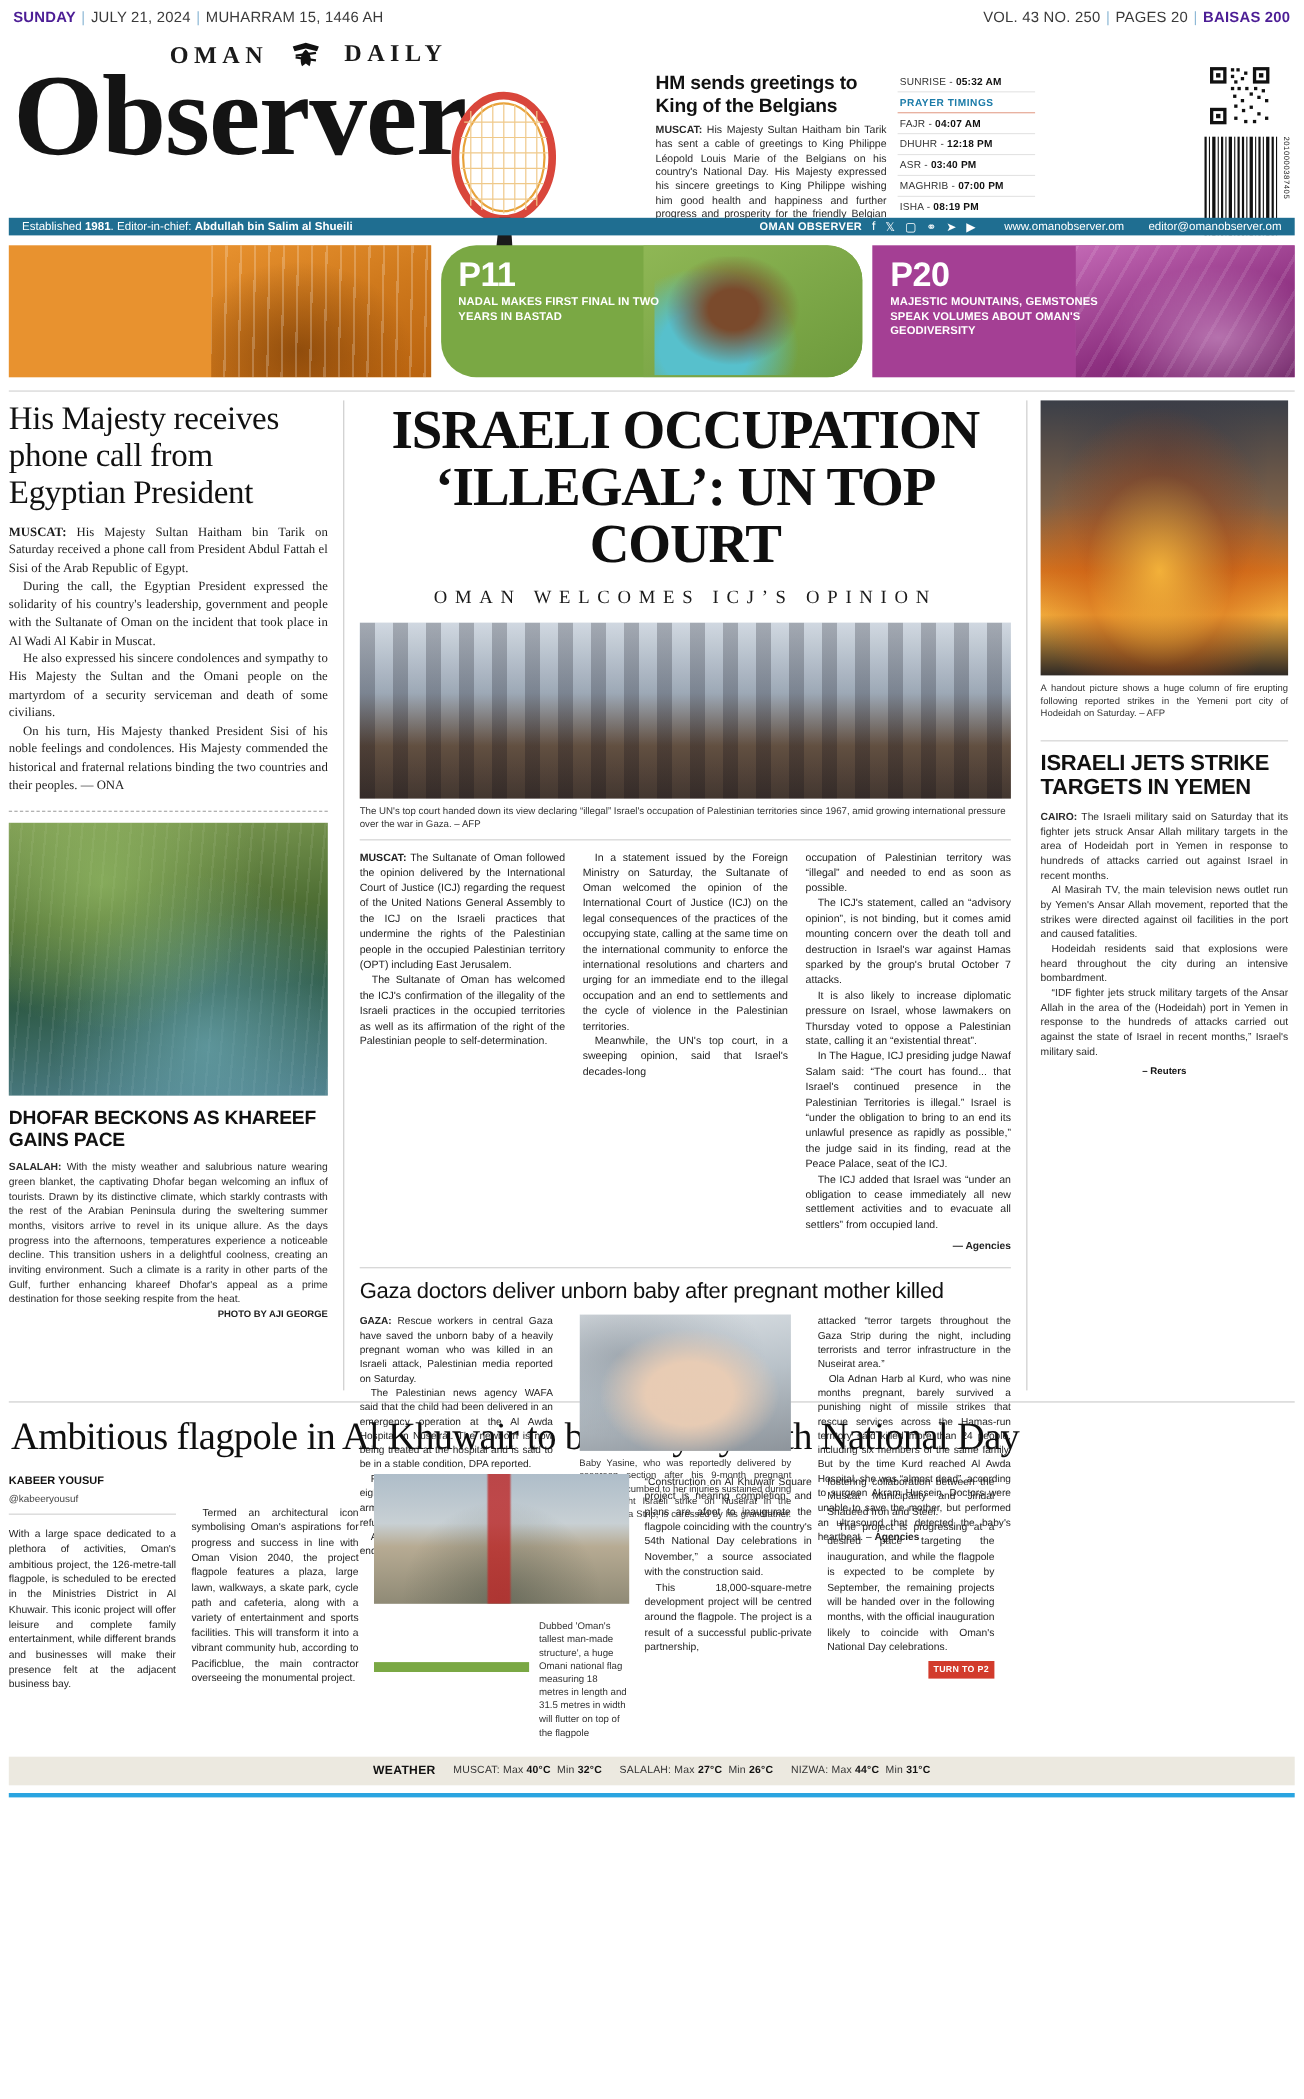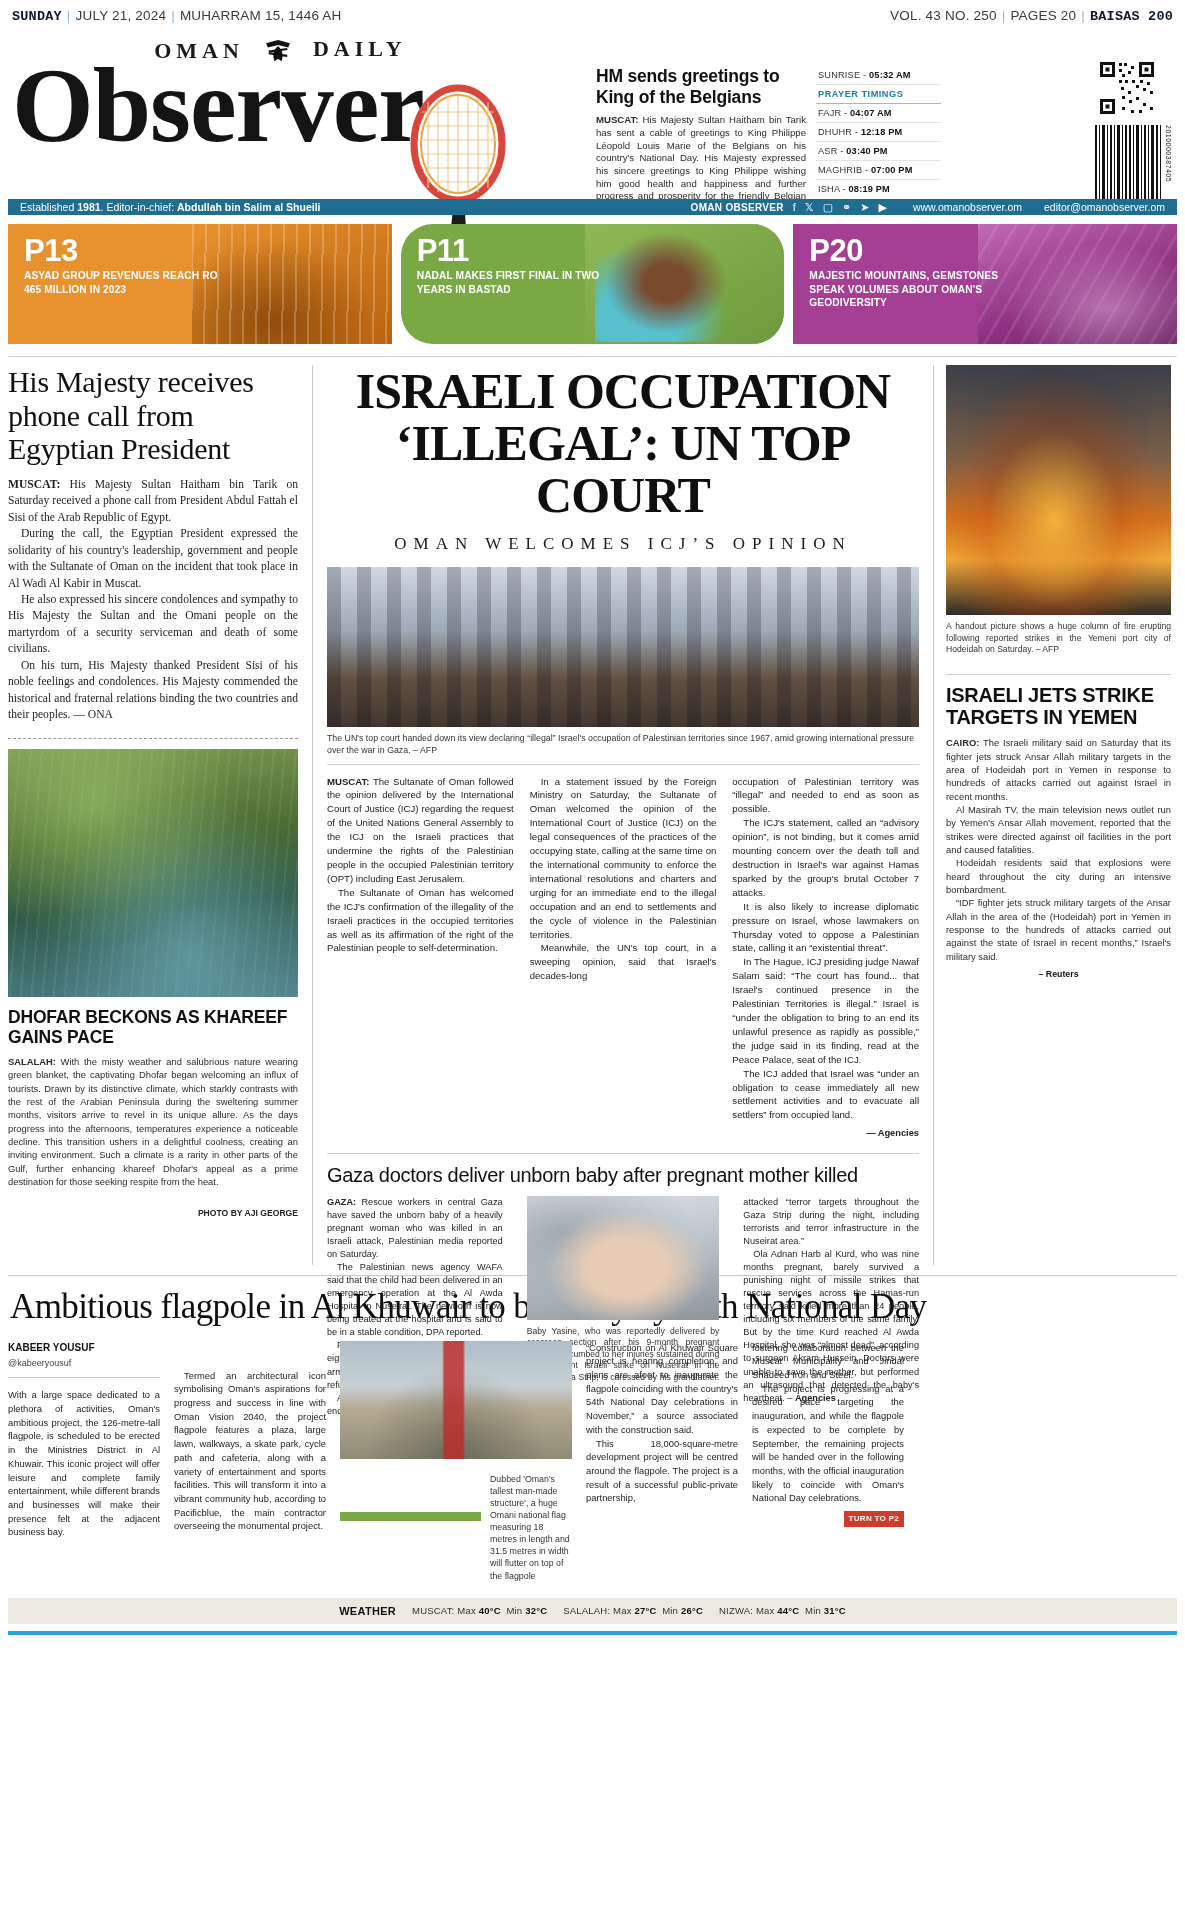--- a/index.html
+++ b/index.html
@@ -12,21 +12,21 @@
     position: relative;
   }
   .page { width: 1185px; height: 1908px; position: relative; padding: 0 8px; }
 
   
   .datebar {
     display: flex; justify-content: space-between; align-items: center;
     padding: 8px 4px 6px 4px;
     font-size: 13.5px; letter-spacing: .2px; color: #3a3a3a;
   }
-  .datebar b { color: #0f172a; font-weight: bold; font-family: Liberation Mono, monospace; }
+  .datebar b { color: #4c1d95; font-weight: bold; }
   .sep { color: #8fb9d6; padding: 0 5px; font-weight: 300; }
 
   
   .masthead { position: relative; height: 165px; }
   .logo-wrap { position: absolute; left: 0; top: 0; width: 555px; }
   .logo-top {
     text-align: center; font-family: "Liberation Serif", serif;
     font-size: 22px; letter-spacing: 5px; font-weight: bold;
     color: #1a1a1a; margin-left: -10px; margin-top: 6px;
   }
@@ -127,21 +127,21 @@
   .dhofar { margin-top: 14px; border-top: 1px dashed #999; padding-top: 0; }
   .dhofar-img { width: 100%; height: 248px; margin-top: 10px; position: relative; overflow:hidden;}
   .dhofar-title {
     font-size: 17.5px; font-weight: bold; line-height: 1.15; margin-top: 10px;
     color: #111; letter-spacing: -.2px;
   }
   .sans-body {
     font-size: 9.4px; line-height: 1.42; color: #2b2b2b; text-align: justify; margin-top: 8px;
   }
   .sans-body b { font-weight: bold; }
-  .credit { font-size: 8.6px; font-weight: bold; text-align: right; margin-top: 20px; color: #222;}
+  .credit { font-size: 8.6px; font-weight: bold; text-align: right; margin-top: 2px; color: #222;}
 
   
   .big-head {
     font-family: "Liberation Serif", serif; font-weight: bold;
     font-size: 50px; line-height: 1.04; text-align: center; color: #0f0f0f;
     letter-spacing: -1px;
   }
   .kicker {
     font-family: "Liberation Serif", serif; font-size: 17px; text-align: center;
     letter-spacing: 7px; margin-top: 13px; color: #1a1a1a;
@@ -413,24 +413,20 @@
       </span>
     </div>
     <div class="bb-right">
       <span>www.omanobserver.om</span>
       <span>editor@omanobserver.om</span>
     </div>
   </div>
 
   <div class="promos">
     <div class="promo p-orange">
-      <div class="ptext">
-        <div class="pnum">P13</div>
-        <div class="pdesc">ASYAD GROUP REVENUES REACH RO 465 MILLION IN 2023</div>
-      </div>
       <div class="pimg img-ships"></div>
     </div>
     <div class="promo p-green">
       <div class="ptext">
         <div class="pnum">P11</div>
         <div class="pdesc">NADAL MAKES FIRST FINAL IN TWO YEARS IN BASTAD</div>
       </div>
       <div class="pimg img-tennis"></div>
     </div>
     <div class="promo p-purple">

